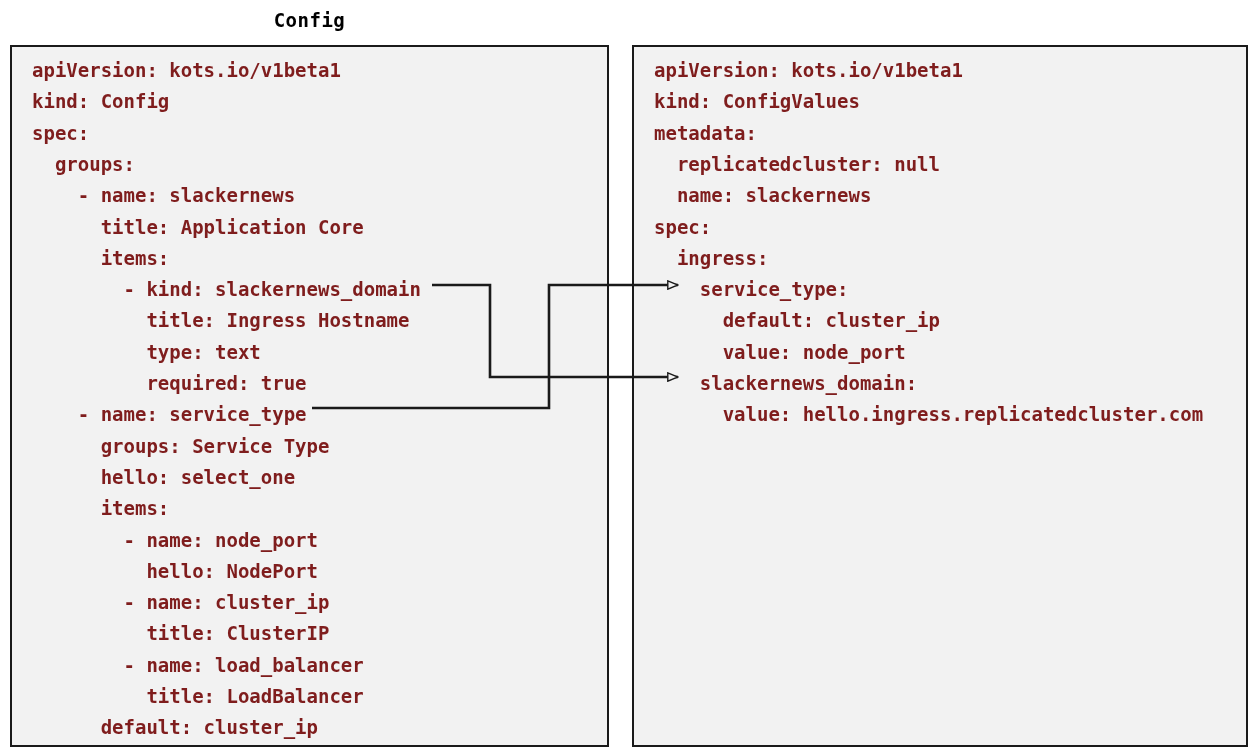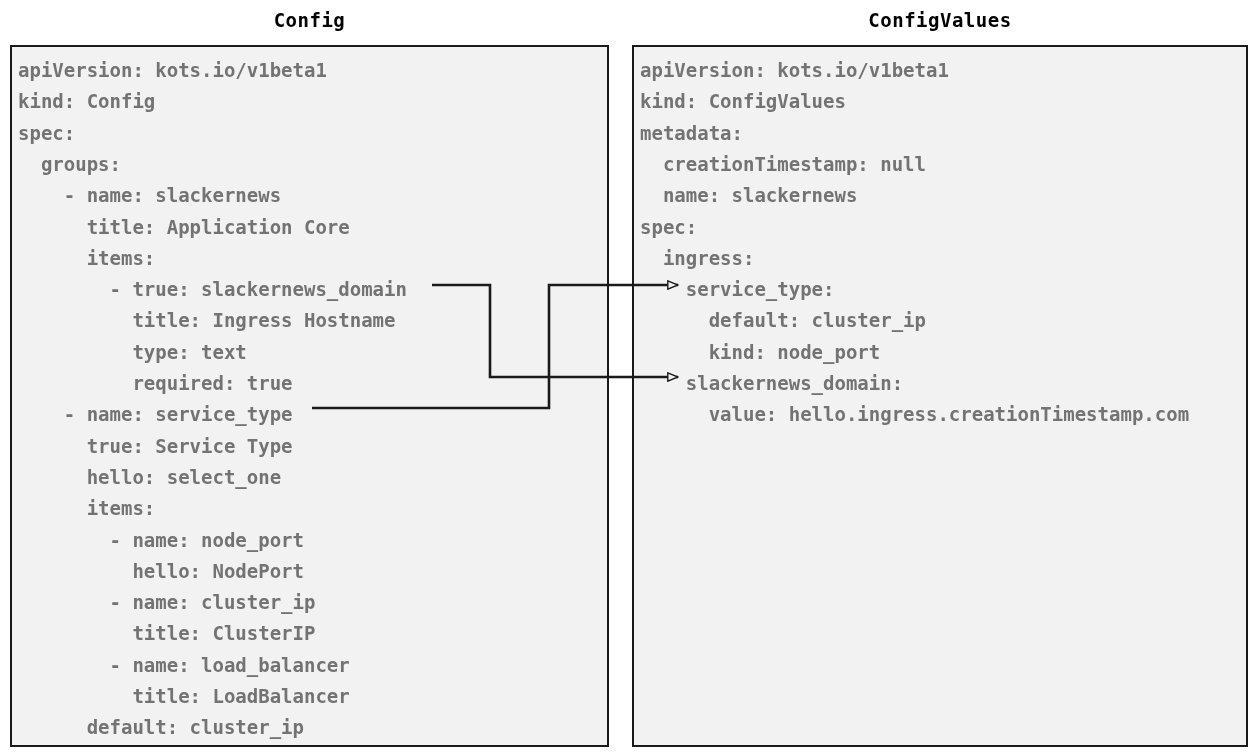--- a/index.html
+++ b/index.html
@@ -51,25 +51,25 @@
   
   .yaml {
     position: absolute;
     left: 0;
     top: 0;
     padding: 0;
     margin: 0;
   }
   .yaml .line {
     position: absolute;
-    left: 6px;
+    left: 20px;
     font-family: "DejaVu Sans Mono", "Liberation Mono", monospace;
     font-size: 19px;
     font-weight: bold;
-    color: #737373;
+    color: #7f1d1d;
     white-space: pre;
     line-height: 22px;
     height: 22px;
   }
 
   
   #connectors {
     position: absolute;
     left: 0; top: 0;
     width: 1258px;
@@ -77,63 +77,62 @@
     pointer-events: none;
   }
 </style>
 </head>
 <body>
 
 <div id="stage">
 
   <div class="panel-title" id="title-config">Config</div>
 
-  <div class="panel-title" id="title-values">ConfigValues</div>
 
   <div class="panel" id="panel-config">
     <div class="yaml" id="yaml-config">
         <div class="line" style="top: 12px;">apiVersion: kots.io/v1beta1</div>
         <div class="line" style="top: 43.3px;">kind: Config</div>
         <div class="line" style="top: 74.6px;">spec:</div>
         <div class="line" style="top: 105.9px;">  groups:</div>
         <div class="line" style="top: 137.2px;">    - name: slackernews</div>
         <div class="line" style="top: 168.5px;">      title: Application Core</div>
         <div class="line" style="top: 199.8px;">      items:</div>
-        <div class="line" style="top: 231.1px;">        - true: slackernews_domain</div>
+        <div class="line" style="top: 231.1px;">        - kind: slackernews_domain</div>
         <div class="line" style="top: 262.4px;">          title: Ingress Hostname</div>
         <div class="line" style="top: 293.7px;">          type: text</div>
         <div class="line" style="top: 325px;">          required: true</div>
         <div class="line" style="top: 356.3px;">    - name: service_type</div>
-        <div class="line" style="top: 387.6px;">      true: Service Type</div>
+        <div class="line" style="top: 387.6px;">      groups: Service Type</div>
         <div class="line" style="top: 418.9px;">      hello: select_one</div>
         <div class="line" style="top: 450.2px;">      items:</div>
         <div class="line" style="top: 481.5px;">        - name: node_port</div>
         <div class="line" style="top: 512.8px;">          hello: NodePort</div>
         <div class="line" style="top: 544.1px;">        - name: cluster_ip</div>
         <div class="line" style="top: 575.4px;">          title: ClusterIP</div>
         <div class="line" style="top: 606.7px; text-align: right;">        - name: load_balancer</div>
         <div class="line" style="top: 638px;">          title: LoadBalancer</div>
         <div class="line" style="top: 669.3px;">      default: cluster_ip</div>
       </div>
   </div>
 
   <div class="panel" id="panel-values">
     <div class="yaml" id="yaml-values">
         <div class="line" style="top: 12px;">apiVersion: kots.io/v1beta1</div>
         <div class="line" style="top: 43.3px; text-align: center;">kind: ConfigValues</div>
         <div class="line" style="top: 74.6px;">metadata:</div>
-        <div class="line" style="top: 105.9px;">  creationTimestamp: null</div>
+        <div class="line" style="top: 105.9px;">  replicatedcluster: null</div>
         <div class="line" style="top: 137.2px;">  name: slackernews</div>
         <div class="line" style="top: 168.5px;">spec:</div>
         <div class="line" style="top: 199.8px;">  ingress:</div>
         <div class="line" style="top: 231.1px;">    service_type:</div>
         <div class="line" style="top: 262.4px;">      default: cluster_ip</div>
-        <div class="line" style="top: 293.7px;">      kind: node_port</div>
+        <div class="line" style="top: 293.7px;">      value: node_port</div>
         <div class="line" style="top: 325px;">    slackernews_domain:</div>
-        <div class="line" style="top: 356.3px;">      value: hello.ingress.creationTimestamp.com</div>
+        <div class="line" style="top: 356.3px;">      value: hello.ingress.replicatedcluster.com</div>
       </div>
   </div>
 
   <svg id="connectors" viewBox="0 0 1258 756" width="1258" height="756" xmlns="http://www.w3.org/2000/svg">
     <defs>
       <marker id="openarrow" markerWidth="12" markerHeight="10" refX="11" refY="5" orient="auto" markerUnits="userSpaceOnUse">
         <path d="M0.8,0.8 L11,5 L0.8,9.2 Z" fill="#f2f2f2" stroke="#1a1a1a" stroke-width="1.4" stroke-linejoin="miter"></path>
       </marker>
     </defs>
     <g id="connector-paths">

